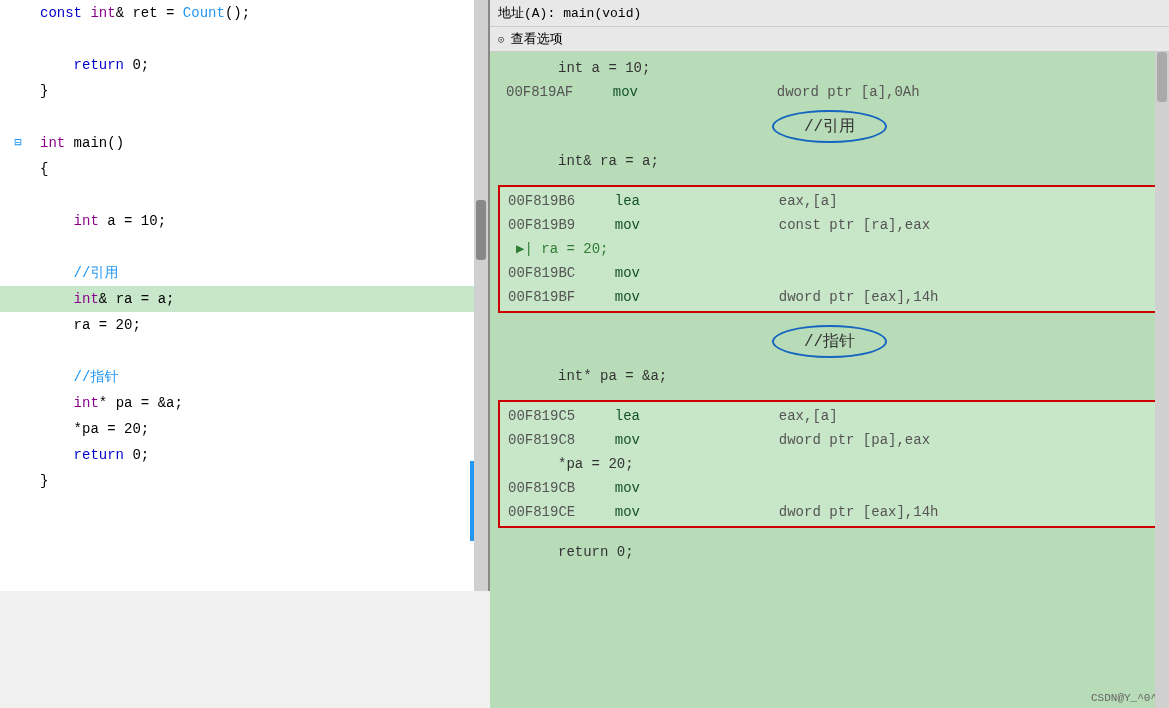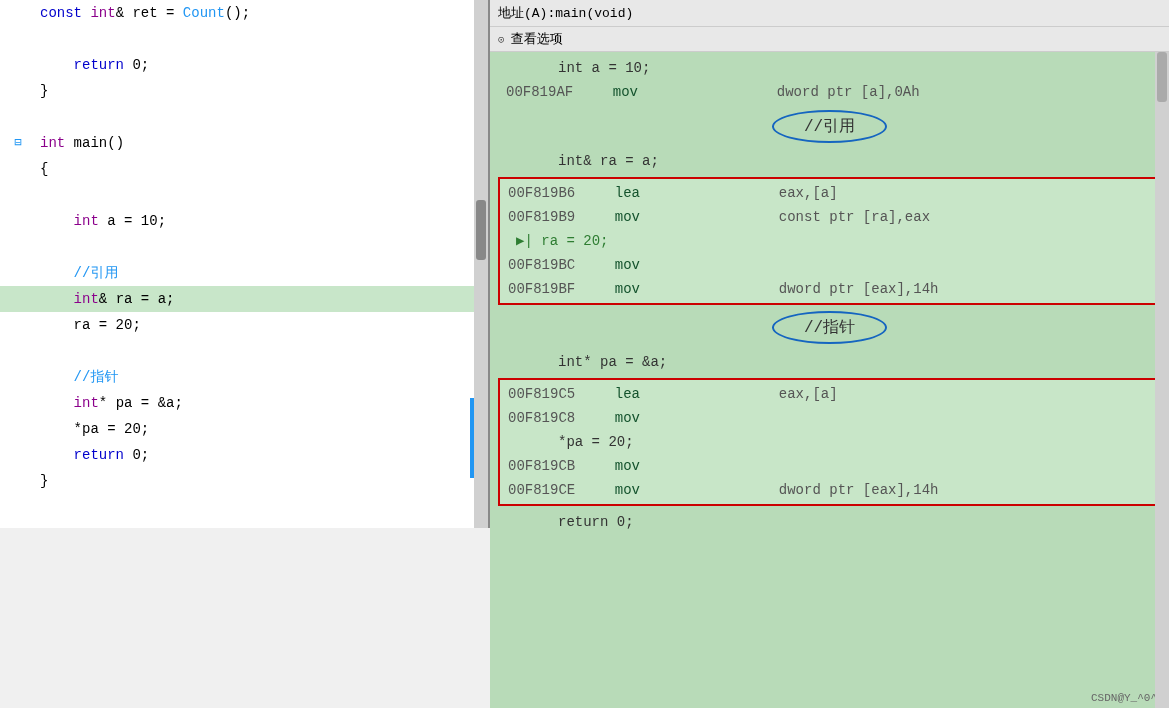--- a/index.html
+++ b/index.html
@@ -9,21 +9,21 @@
       background: #f0f0f0;
       width: 1169px;
       height: 708px;
       overflow: hidden;
       display: flex;
     }
 
     
     .left-panel {
       width: 490px;
-      height: 528px;
+      height: 591px;
       background: #ffffff;
       overflow: hidden;
       position: relative;
       border-right: 2px solid #888;
     }
 
     .left-panel .code-area {
       padding: 0;
       line-height: 26px;
     }
@@ -75,20 +75,21 @@
       flex-direction: column;
       overflow: hidden;
     }
 
     
     .top-bar {
       background: #e8e8e8;
       padding: 4px 8px;
       display: flex;
       align-items: center;
+      gap: 8px;
       border-bottom: 1px solid #ccc;
       font-size: 13px;
     }
 
     .view-options-bar {
       background: #e8e8e8;
       padding: 3px 8px;
       display: flex;
       align-items: center;
       gap: 6px;
@@ -126,21 +127,21 @@
       line-height: 24px;
       padding-left: 60px;
       color: #333;
       white-space: pre;
     }
 
     
     .red-box {
       border: 2px solid #cc0000;
       background: #c8e6c8;
-      margin: 4px 0;
+      margin: 12px 0;
       padding: 2px 4px;
     }
 
     .red-box .asm-line {
       padding-left: 4px;
     }
 
     
     .blue-oval-container {
       display: flex;
@@ -344,20 +345,21 @@
 
       <div class="asm-line">
         <span class="asm-addr">00F819C5</span>
         <span class="asm-instr">  lea</span>
         <span class="asm-ops">            eax,[a]</span>
       </div>
 
       <div class="asm-line">
         <span class="asm-addr">00F819C8</span>
         <span class="asm-instr">  mov</span>
+        <span class="asm-ops">            dword ptr [pa],eax</span>
       </div>
 
       <div class="asm-line">
         <span style="padding-left:50px;">*pa = 20;</span>
       </div>
 
       <div class="asm-line">
         <span class="asm-addr">00F819CB</span>
         <span class="asm-instr">  mov</span>
       </div>

